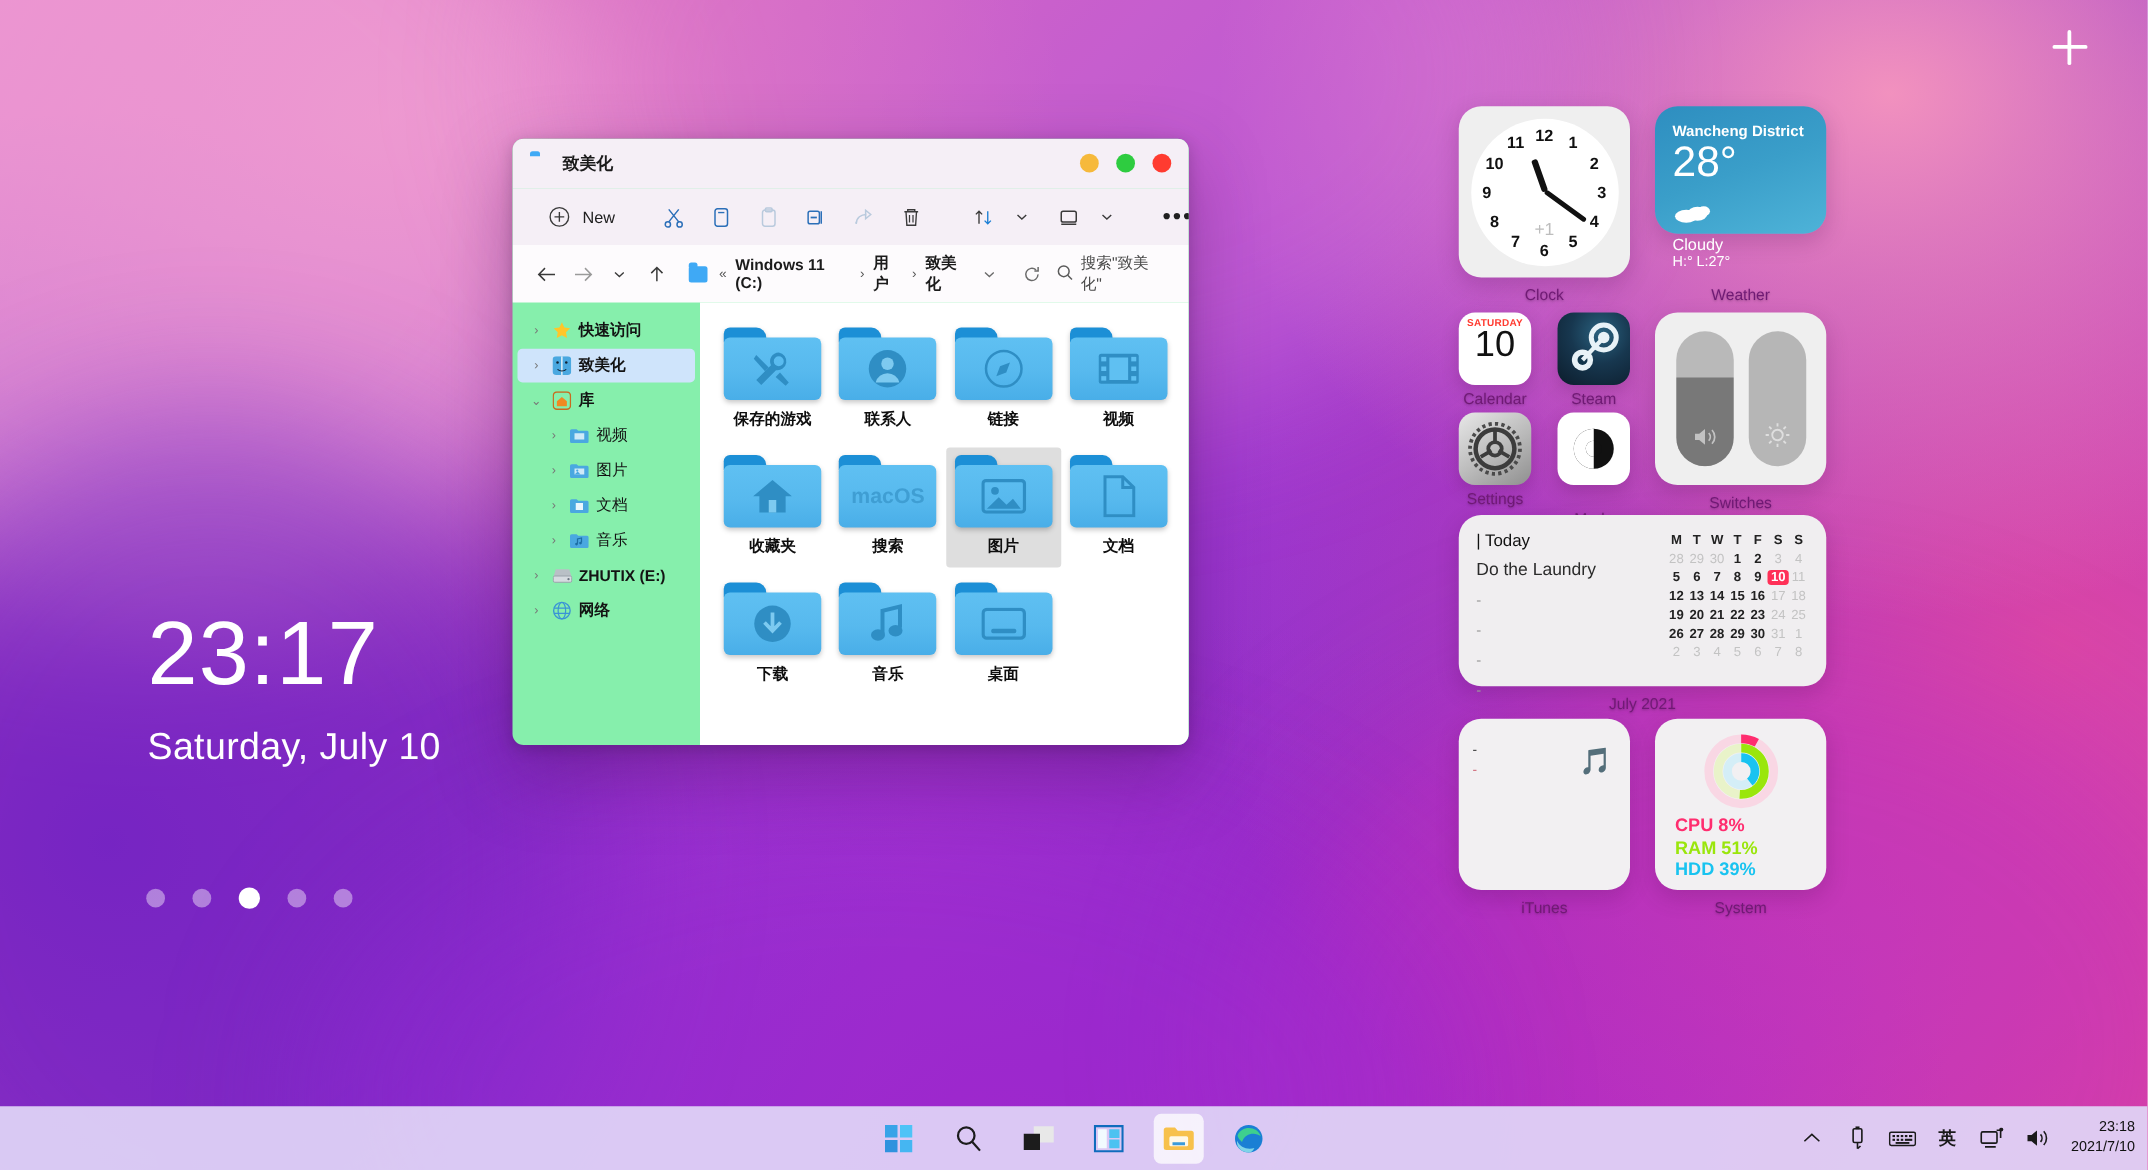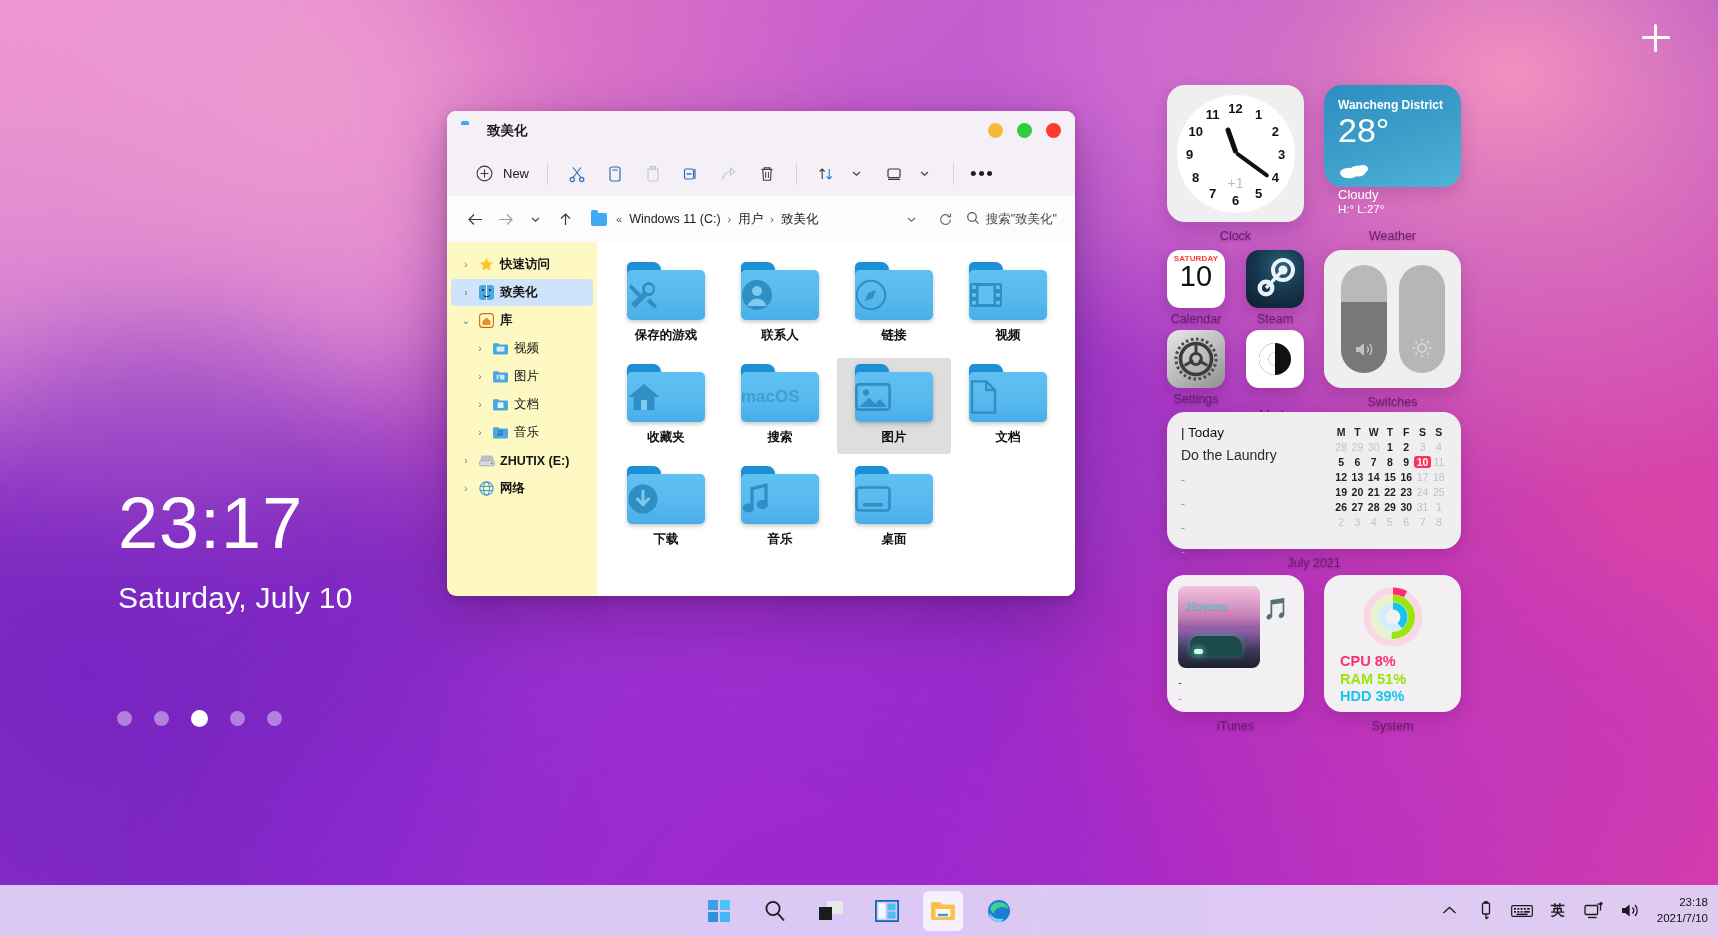--- a/index.html
+++ b/index.html
@@ -34,22 +34,22 @@
   #page-dots .dot.active { background:#ffffff; width:17px; height:17px; }
 
   
   #plus-btn { position:absolute; right:48px; top:24px; width:28px; height:28px; color:#fff; }
   #plus-btn:before,#plus-btn:after{ content:""; position:absolute; background:#fff; border-radius:2px; }
   #plus-btn:before{ left:0; top:12px; width:28px; height:3px; }
   #plus-btn:after{ left:12px; top:0; width:3px; height:28px; }
 
   
   #explorer {
-    position:absolute; left:447px; top:111px; width:628px; height:485px;
-    background:#fef9c3; border-radius:9px; overflow:hidden;
+    position:absolute; left:410px; top:111px; width:541px; height:485px;
+    background:#86efac; border-radius:9px; overflow:hidden;
     box-shadow:0 22px 60px rgba(60,10,80,0.35), 0 3px 12px rgba(0,0,0,0.18);
   }
   .titlebar { height:40px; background:#f5eff6; display:flex; align-items:center; padding:0 14px; position:relative; }
   .titlebar .tb-icon { width:17px; height:14px; margin-right:9px; position:relative; }
   .folder-mini { width:17px; height:14px; background:#3fa9f5; border-radius:2px 3px 3px 3px; position:relative; }
   .folder-mini:before{ content:""; position:absolute; left:0; top:-3px; width:8px; height:4px; background:#3fa9f5; border-radius:2px 2px 0 0; }
   .titlebar .tb-title { font-size:13.5px; color:#1b1b1b; font-weight:700; }
   .traffic { position:absolute; right:14px; top:12px; display:flex; gap:14px; }
   .tl { width:15px; height:15px; border-radius:50%; }
   .tl.y{ background:#f6b93b; } .tl.g{ background:#2ecc40; } .tl.r{ background:#ff3b30; }
@@ -61,21 +61,21 @@
   .tb-ico svg { display:block; }
   .sep { width:1px; height:22px; background:#d9d2dd; margin:0 10px; }
   .dots3 { font-size:19px; color:#202020; letter-spacing:1.5px; line-height:1; padding:0 6px; }
 
   .addrbar { height:46px; display:flex; align-items:center; padding:0 14px; background:#fdfbfd; gap:2px; }
   .nav-ico { width:28px; height:28px; display:flex; align-items:center; justify-content:center; color:#3a3a3a; }
   .crumbs { display:flex; align-items:center; gap:7px; margin-left:10px; font-size:12.5px; color:#1b1b1b; }
   .crumbs .fmini { width:16px; height:13px; background:#3fa9f5; border-radius:2px; position:relative; margin-right:2px; }
   .crumbs .fmini:before{ content:""; position:absolute; left:0; top:-3px; width:7px; height:4px; background:#3fa9f5; border-radius:2px 2px 0 0; }
   .crumbs .cs { color:#555; font-size:11px; }
-  .crumbs .cseg { font-weight:400; }
+  .crumbs .cseg { font-weight:700; }
   .addr-right { margin-left:auto; display:flex; align-items:center; gap:6px; }
   .srch { display:flex; align-items:center; gap:6px; font-size:12.5px; color:#4a4a4a; padding-right:4px; }
 
   .body-row { display:flex; height:calc(100% - 131px); }
   .sidebar { width:150px; padding:8px 0 0 0; font-size:12.5px; }
   .srow { display:flex; align-items:center; height:27px; padding-left:8px; gap:5px; border-radius:4px; margin:1px 4px; }
   .srow.sel { background:#cfe4fb; }
   .srow .chev { width:14px; text-align:center; color:#777; font-size:10px; }
   .srow .ic { width:17px; height:15px; display:flex; align-items:center; justify-content:center; }
   .srow .tx { color:#131313; font-weight:700; }
@@ -86,21 +86,21 @@
   .grid { display:grid; grid-template-columns:repeat(4,1fr); row-gap:6px; }
   .cell { display:flex; flex-direction:column; align-items:center; padding:6px 2px 8px; border-radius:3px; }
   .cell.sel { background:#dedede; }
   .cell .cap { font-size:12.5px; color:#0e0e0e; font-weight:700; margin-top:7px; }
 
   
   .folder { width:78px; height:58px; position:relative; filter:drop-shadow(0 2px 2px rgba(0,0,0,0.22)); }
   .folder .tab { position:absolute; left:0; top:0; width:34px; height:12px; background:#1c8fd6; border-radius:5px 8px 0 0; }
   .folder .body { position:absolute; left:0; top:8px; width:78px; height:50px; border-radius:5px;
     background:linear-gradient(180deg,#5fc0f2 0%,#57b9ee 55%,#49aee8 100%); }
-  .folder .glyph { position:absolute; left:0; top:8px; width:78px; height:50px; display:flex; align-items:center; justify-content:flex-start; color:#2f8ec4; }
+  .folder .glyph { position:absolute; left:0; top:8px; width:78px; height:50px; display:flex; align-items:center; justify-content:center; color:#2f8ec4; }
   .folder .glyph svg{ display:block; }
   .folder .glyph .txt { font-size:17px; font-weight:700; color:#3f9ed3; }
 
   
   .wlabel { text-align:center; color:#701a75; font-size:12.5px; margin-top:5px; text-shadow:0 1px 2px rgba(0,0,0,0.25); }
   .wtile { border-radius:18px; box-shadow:0 6px 18px rgba(70,10,70,0.2); }
 
   #w-clock { position:absolute; left:1167px; top:85px; width:137px; height:137px; background:#efefef; }
   #w-clock .face { position:absolute; left:50%; top:50%; transform:translate(-50%,-50%); width:118px; height:118px; border-radius:50%; background:#fff; }
   #w-clock .num { position:absolute; font-size:13px; font-weight:700; color:#111; transform:translate(-50%,-50%); }
@@ -770,26 +770,20 @@
         <div class="d mut">5</div>
         <div class="d mut">6</div>
         <div class="d mut">7</div>
         <div class="d mut">8</div>
       </div>
   </div>
 </div>
 <div class="wlabel" style="position:absolute;left:1167px;top:551px;width:294px;">July 2021</div>
 
 <div id="w-itunes" class="wtile">
-  <div class="art">
-    <div class="sky"></div>
-    <div class="havana">Havana</div>
-    <div class="car"></div>
-      <div class="head"></div>
-  </div>
   <div class="note">🎵</div>
   <div class="d1">-</div>
   <div class="d2">-</div>
 </div>
 <div class="wlabel" style="position:absolute;left:1167px;top:714px;width:137px;">iTunes</div>
 
 <div id="w-system" class="wtile">
   <div class="rings">
     <svg width="60" height="60" viewBox="0 0 60 60">
       <circle cx="30" cy="30" r="26" fill="none" stroke="#f9d7e4" stroke-width="7"></circle>

